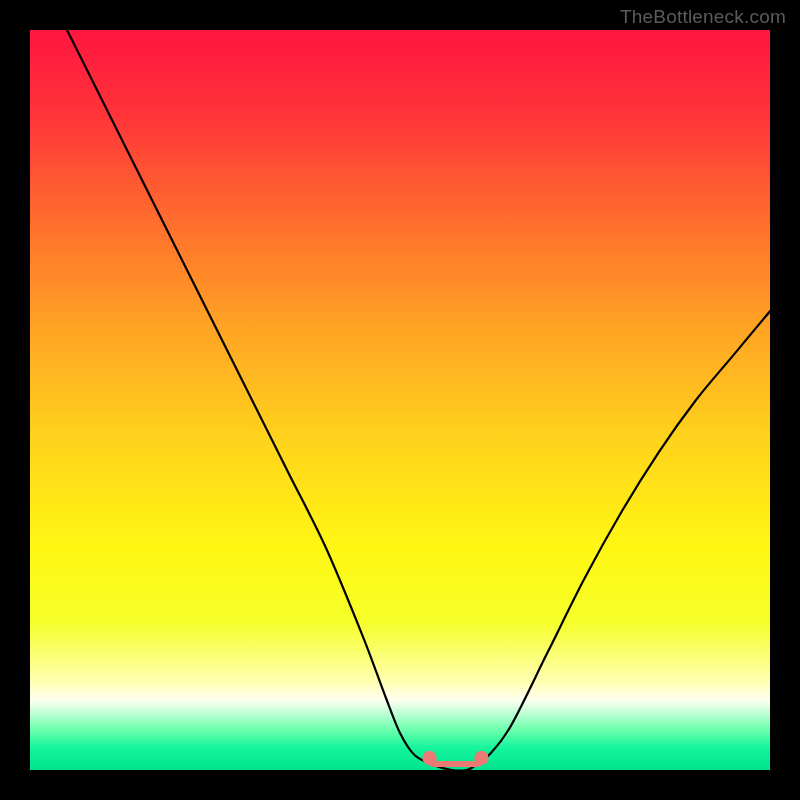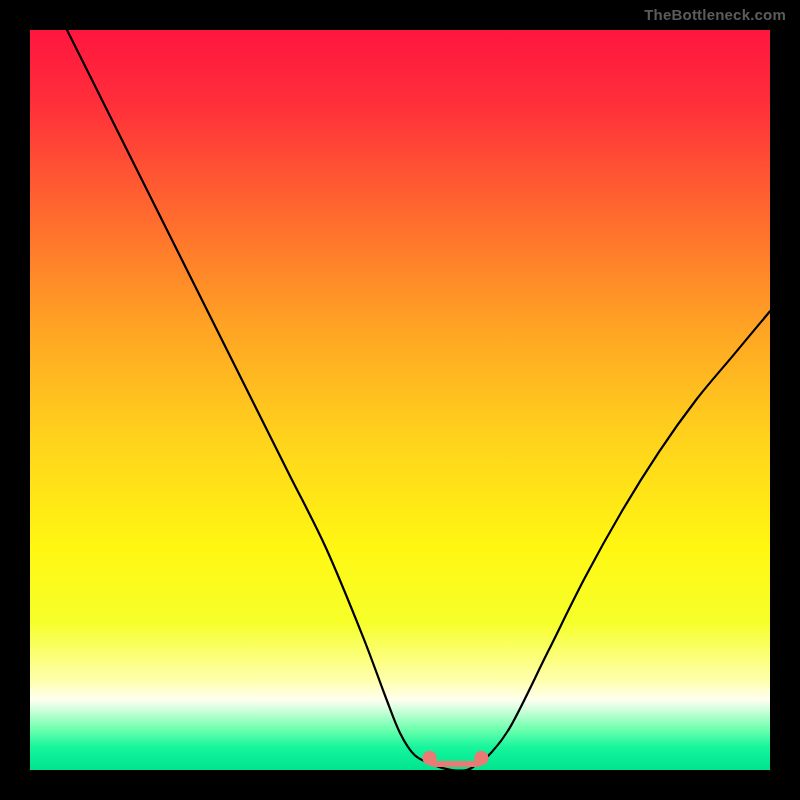--- a/index.html
+++ b/index.html
@@ -8,22 +8,22 @@
     width: 800px;
     height: 800px;
     background: #000;
     position: relative;
   }
   .watermark {
     position: absolute;
     top: 6px;
     right: 14px;
     font-family: Arial, Helvetica, sans-serif;
-    font-size: 15px;
-    font-weight: bold;
+    font-size: 19px;
+    font-weight: normal;
     color: #5b5b5b;
     letter-spacing: 0.2px;
     z-index: 10;
   }
   .plot {
     position: absolute;
     left: 30px;
     top: 30px;
     width: 740px;
     height: 740px;

